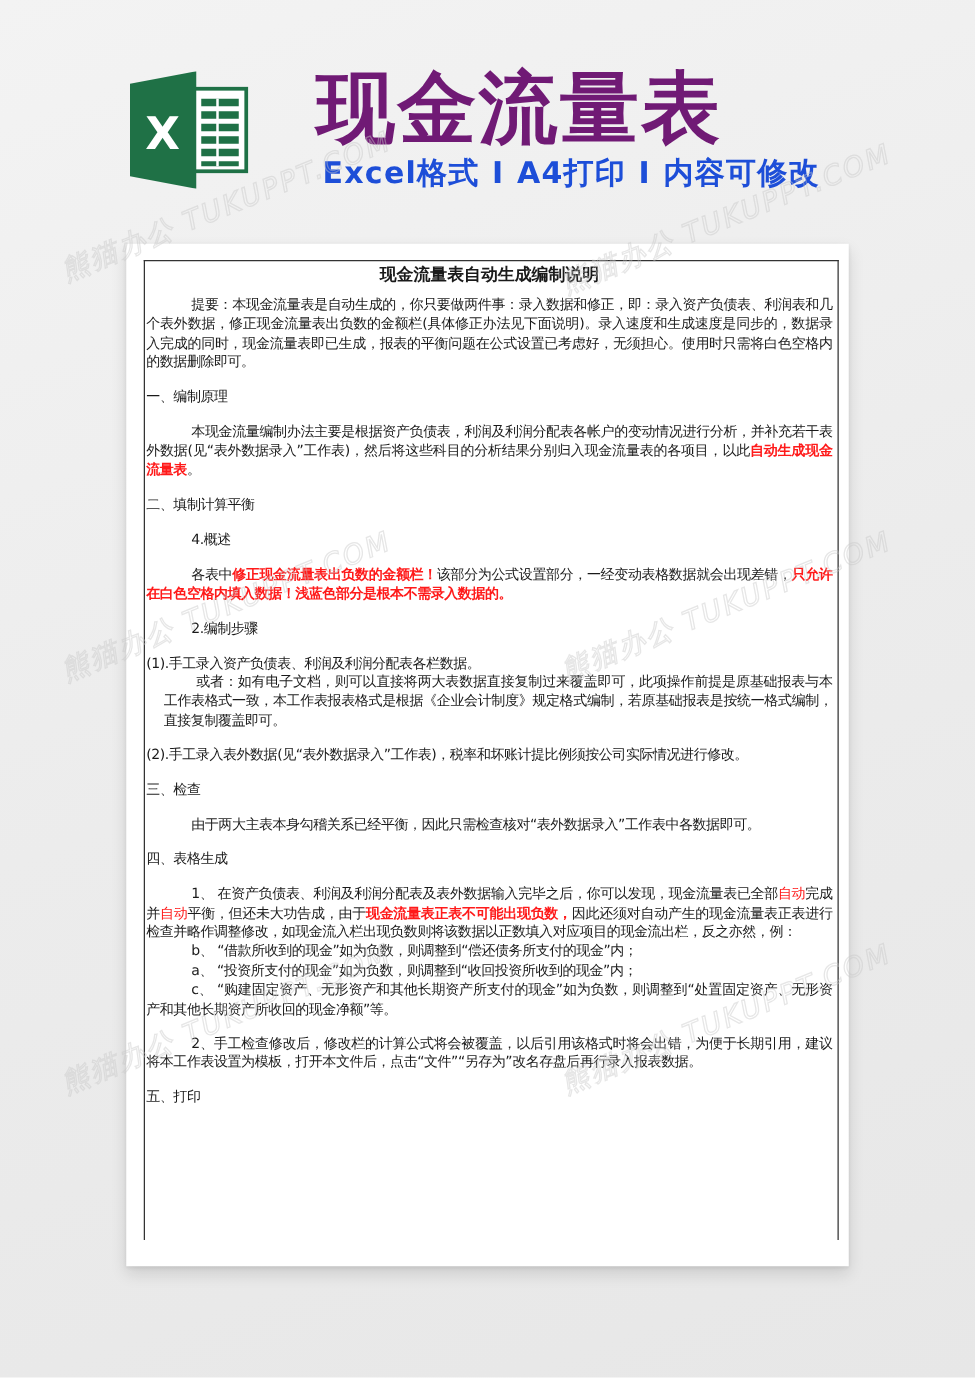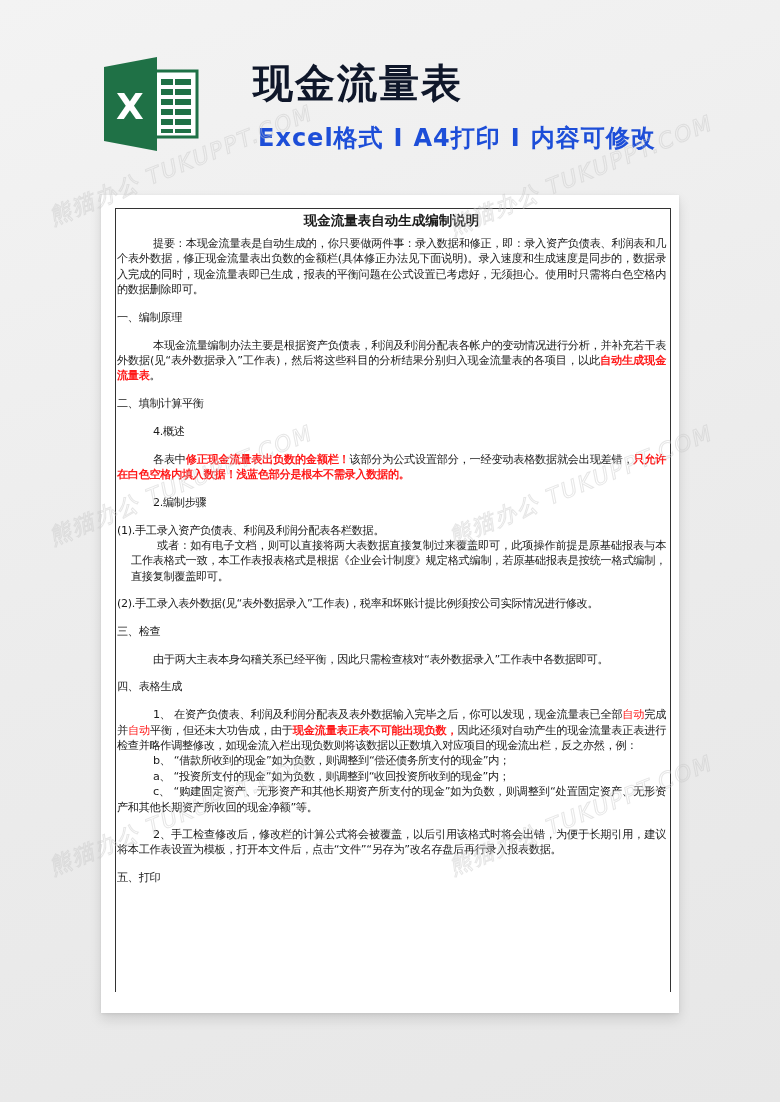--- a/index.html
+++ b/index.html
@@ -9,23 +9,23 @@
     background: linear-gradient(160deg, #f3f3f3 0%, #ececec 50%, #e7e7e7 100%);
     font-family: "DejaVu Sans", "Liberation Sans", sans-serif;
     color: #222;
   }
 
   
   .header { position: absolute; left: 0; top: 0; width: 780px; height: 190px; }
   .excel-logo { position: absolute; left: 101px; top: 57px; width: 98px; height: 94px; }
   .title {
     position: absolute; left: 253px; top: 52px;
-    font-size: 40px; font-weight: bold; color: #0f172a;
+    font-size: 63px; font-weight: bold; color: #701a75;
     letter-spacing: 2px; line-height: 70px;
-    font-family: Liberation Mono, monospace;
+    font-family: Liberation Serif, serif;
   }
   .subtitle {
     position: absolute; left: 258px; top: 122px;
     font-size: 24px; font-weight: bold; color: #1d4ed8;
     line-height: 32px; white-space: nowrap; letter-spacing: 1px;
     font-family: "DejaVu Sans", sans-serif;
   }
   .subtitle .sep { display: inline-block; margin: 0 10px; font-weight: bold; }
 
   

